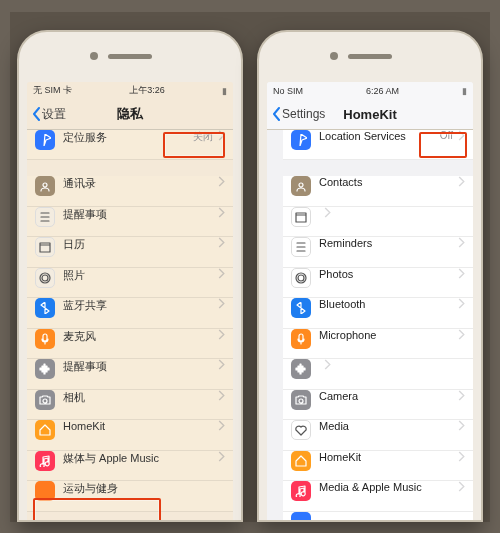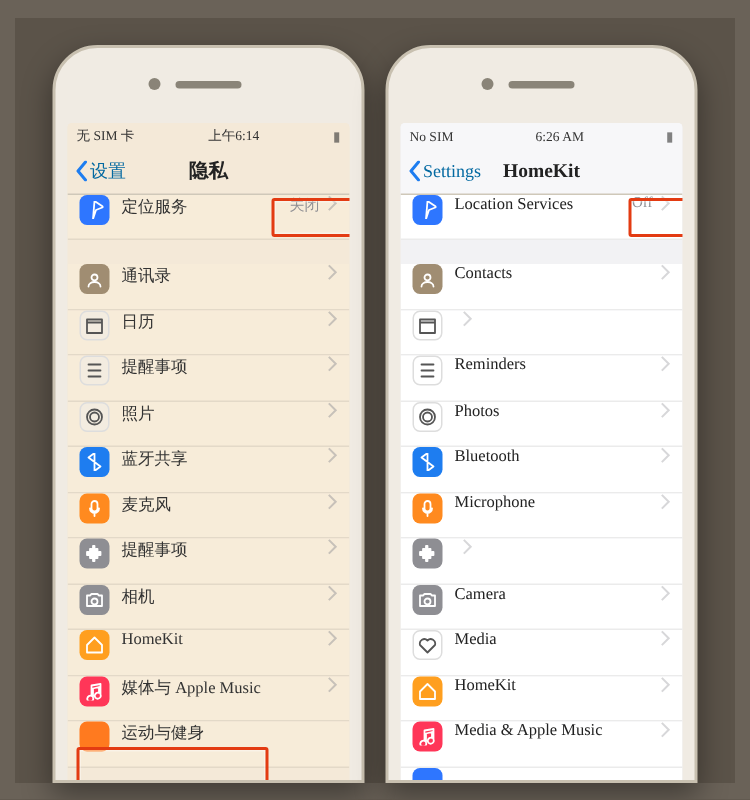--- a/index.html
+++ b/index.html
@@ -16,28 +16,27 @@
   .table {
     width: 480px;
     height: 510px;
     background: #5b5349;
     display: flex;
     gap: 14px;
     justify-content: center;
     padding-top: 18px;
   }
   .phone {
-    width: 208px;
+    width: 226px;
     background: #f0ebe3;
     border-radius: 30px 30px 0 0;
     border: 2px solid #c8c0b0;
     box-shadow: 0 8px 20px rgba(0,0,0,.4);
     position: relative;
     overflow: hidden;
-    font-family: Liberation Serif, serif;
   }
   .phone-inner {
     position: absolute;
     top: 50px;
     left: 8px;
     right: 8px;
     bottom: 0;
     border-radius: 3px 3px 0 0;
     overflow: hidden;
     display: flex;
@@ -66,34 +65,34 @@
   .navbar {
     height: 30px;
     display:flex; align-items:center;
     border-bottom:1px solid #cfc8b9;
     position:relative;
     font-size:12px;
   }
   .phone.left .navbar{background:#f4e9d8;}
   .phone.right .navbar{background:#f7f7f9;}
   .back {
-    color:#0369a1;
+    color:#404040;
     display:flex;align-items:center;
     padding-left:4px;
     font-size:12px;
   }
   .back svg{width:10px;height:14px;margin-right:1px;}
   .nav-title{
     position:absolute;left:0;right:0;text-align:center;
     font-weight:600;font-size:13px;color:#222;
     pointer-events:none;
   }
   .list{flex:1;overflow:hidden;font-size:11px;}
   .phone.left .list{color:#333;}
-  .phone.right .list{color:#222;}
+  .phone.right .list{color:#222;margin-left:16px;}
   .row{
     height:30.5px;
     display:flex;align-items:flex-start;
     padding:0 8px 0 8px;
     border-bottom:1px solid rgba(0,0,0,.08);
     position:relative;
   }
   .phone.left .row{background:#f7ecd9;}
   .phone.right .row{background:#ffffff;}
   .icon{
@@ -118,21 +117,21 @@
 <body>
 
 <div class="table">
   <div class="phone left">
     <div class="dot"></div>
       <div class="sensor"></div>
     <div class="phone-inner">
         <div class="statusbar">
           <span>无 SIM 卡</span>
           <span class="spacer"></span>
-          <span>上午6:14</span>
+          <span>上午3:26</span>
           <span class="spacer"></span>
           <span style="opacity: 0.6;">▮</span>
         </div>
         <div class="navbar">
           <div class="back">
             <svg viewBox="0 0 8 14">
               <path d="M7 1 L2 7 L7 13" fill="none" stroke="#1e7df0" stroke-width="2" stroke-linecap="round" stroke-linejoin="round"></path>
             </svg>
             <span>设置</span>
           </div>
@@ -159,35 +158,35 @@
               </svg>
             </div>
             <span class="row-label">通讯录</span>
             <svg class="chev" viewBox="0 0 7 12">
               <path d="M1 1 L6 6 L1 11" fill="none" stroke="#8e8e93" stroke-width="1.5"></path>
             </svg>
           </div>
           <div class="row">
             <div class="icon" style="background: rgb(243, 236, 224); border: 1px solid rgb(221, 221, 221);">
               <svg viewBox="0 0 12 12">
+                <path d="M2 2h8 M2 6h8 M2 10h8" fill="none" stroke="#555" stroke-width="1.2" stroke-linejoin="round" stroke-linecap="round"></path>
+              </svg>
+            </div>
+            <span class="row-label">提醒事项</span>
+            <svg class="chev" viewBox="0 0 7 12">
+              <path d="M1 1 L6 6 L1 11" fill="none" stroke="#8e8e93" stroke-width="1.5"></path>
+            </svg>
+          </div>
+          <div class="row">
+            <div class="icon" style="background: rgb(243, 236, 224); border: 1px solid rgb(221, 221, 221);">
+              <svg viewBox="0 0 12 12">
                 <path d="M1 2h10v9H1z M1 4h10" fill="none" stroke="#555" stroke-width="1.2" stroke-linejoin="round" stroke-linecap="round"></path>
               </svg>
             </div>
             <span class="row-label">日历</span>
-            <svg class="chev" viewBox="0 0 7 12">
-              <path d="M1 1 L6 6 L1 11" fill="none" stroke="#8e8e93" stroke-width="1.5"></path>
-            </svg>
-          </div>
-          <div class="row">
-            <div class="icon" style="background: rgb(243, 236, 224); border: 1px solid rgb(221, 221, 221);">
-              <svg viewBox="0 0 12 12">
-                <path d="M2 2h8 M2 6h8 M2 10h8" fill="none" stroke="#555" stroke-width="1.2" stroke-linejoin="round" stroke-linecap="round"></path>
-              </svg>
-            </div>
-            <span class="row-label">提醒事项</span>
             <svg class="chev" viewBox="0 0 7 12">
               <path d="M1 1 L6 6 L1 11" fill="none" stroke="#8e8e93" stroke-width="1.5"></path>
             </svg>
           </div>
           <div class="row">
             <div class="icon" style="background: rgb(243, 236, 224); border: 1px solid rgb(221, 221, 221);">
               <svg viewBox="0 0 12 12">
                 <path d="M6 1a5 5 0 1 1 0 10a5 5 0 0 1 0-10 M6 3a3 3 0 1 1 0 6a3 3 0 0 1 0-6" fill="none" stroke="#555" stroke-width="1.2" stroke-linejoin="round" stroke-linecap="round"></path>
               </svg>
             </div>

